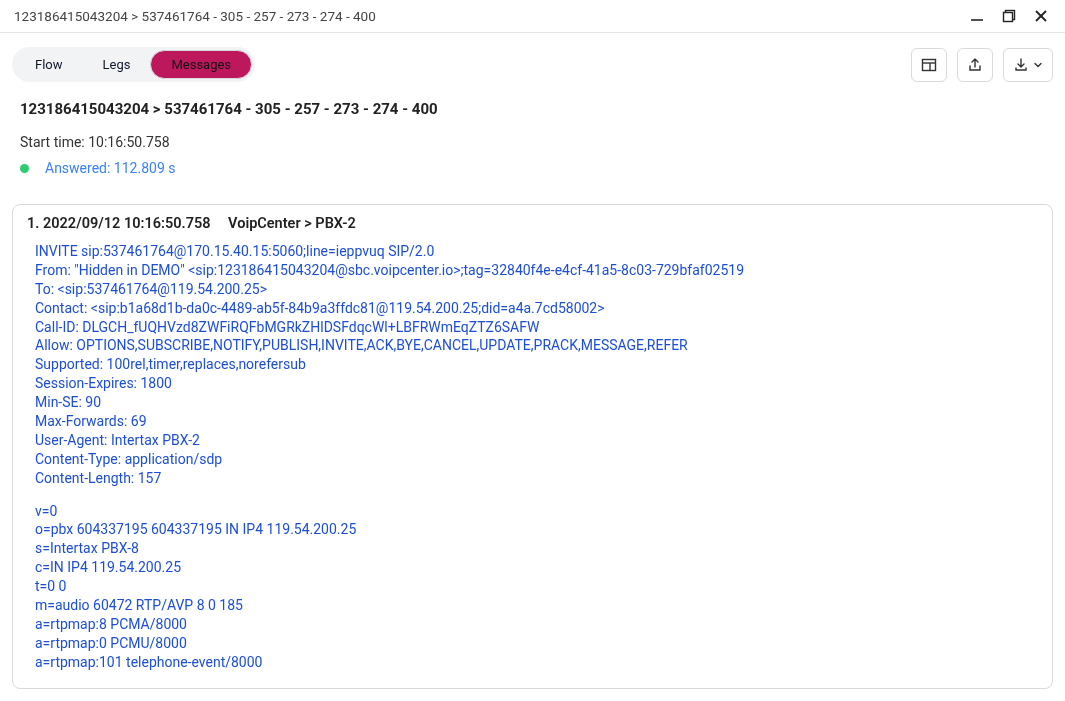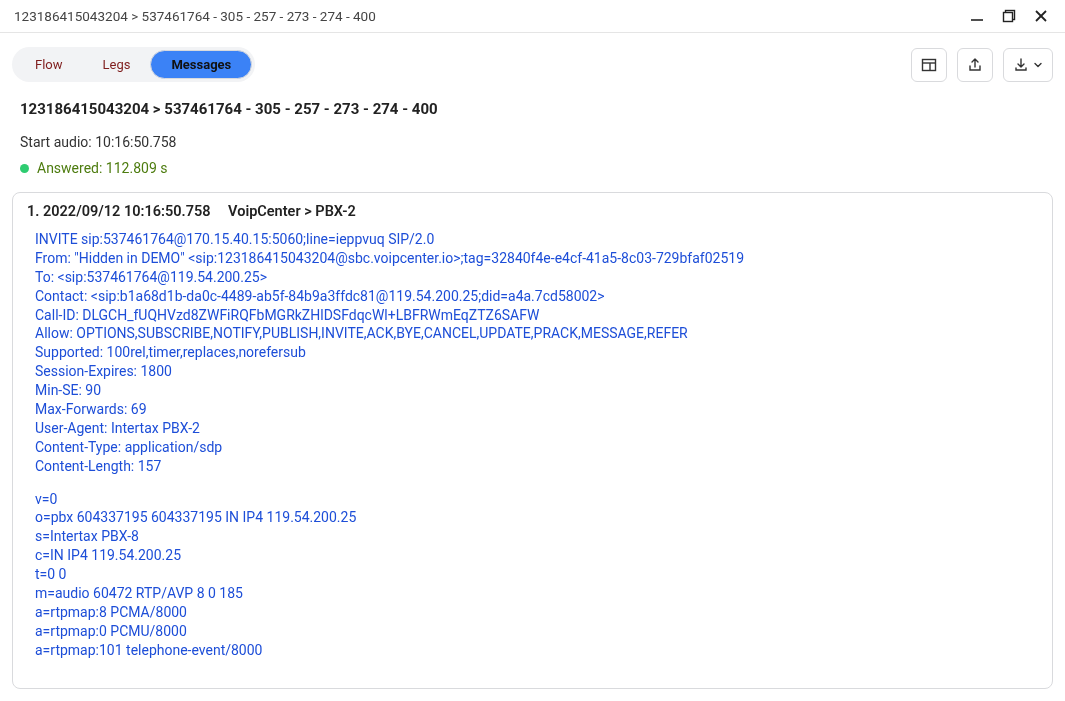--- a/index.html
+++ b/index.html
@@ -5,30 +5,30 @@
 * { box-sizing: border-box; margin: 0; padding: 0; }
 body { font-family: -apple-system, BlinkMacSystemFont, "Segoe UI", Roboto, "Helvetica Neue", Arial, sans-serif; font-size: 14px; color: #1a1a1a; background: #fff; width: 1065px; height: 701px; overflow: hidden; display: flex; flex-direction: column; }
 .titlebar { display: flex; align-items: center; justify-content: space-between; padding: 6px 14px 6px 14px; border-bottom: 1px solid #e5e5e5; }
 .titlebar .title { font-size: 13.5px; color: #444; }
 .titlebar .controls { display: flex; gap: 12px; align-items: center; }
 .window-btn { cursor: pointer; display: inline-flex; align-items: center; justify-content: center; width: 20px; height: 20px; }
 .window-btn svg { display:block; }
 .main { flex: 1; display: flex; flex-direction: column; padding: 14px 12px 0 12px; overflow: hidden; }
 .toolbar-row { display: flex; align-items: center; justify-content: space-between; margin-bottom: 18px; }
 .tabs { display: inline-flex; background: #f2f3f5; border-radius: 18px; padding: 3px; align-items: center; }
-.tab { padding: 7px 20px; font-size: 13px; color: #7f1d1d; border-radius: 16px; cursor: pointer; }
-.tab.active { background: #3b82f6; border: 1px solid #d9dadd; font-weight: 700; color:#111; padding: 6px 20px;}
+.tab { padding: 7px 20px; font-size: 13px; color: #0f172a; border-radius: 16px; cursor: pointer; }
+.tab.active { background: #be185d; border: 1px solid #d9dadd; font-weight: 400; color:#111; padding: 6px 20px;}
 .toolbar-icons { display: flex; gap: 10px; }
 .icon-btn { width: 36px; height: 34px; border: 1px solid #d9dadd; border-radius: 6px; display: inline-flex; align-items: center; justify-content: center; cursor: pointer; background:#fff; }
 .icon-btn.wide { width: 50px; }
 .heading { font-size: 15px; font-weight: 700; color: #222; margin: 0 0 16px 8px; }
 .meta-line { font-size: 14px; color: #333; margin: 0 0 10px 8px; }
-.status-line { display: flex; align-items: center; gap: 8px; margin: 0 0 16px 8px; font-size: 14px; color: #4d7c0f; }
+.status-line { display: flex; align-items: center; gap: 16px; margin: 0 0 16px 8px; font-size: 14px; color: #3b82f6; }
 .status-dot { width: 9px; height: 9px; border-radius: 50%; background: #2ecc71; display: inline-block; }
-.panel { border: 1px solid #d9dadd; border-radius: 8px; margin: 0 0 12px 0; overflow: hidden; flex: 1; display: flex; flex-direction: column; min-height: 0; }
+.panel { border: 1px solid #d9dadd; border-radius: 8px; margin: 12px 0 12px 0; overflow: hidden; flex: 1; display: flex; flex-direction: column; min-height: 0; }
 .panel-header { padding: 10px 14px; font-size: 14.5px; font-weight: 600; color: #222; }
 .panel-header .route { margin-left: 14px; font-weight: 600; }
 .panel-body { padding: 0 14px 10px 22px; flex:1; overflow-y: auto; font-family: inherit; font-size: 14px; line-height: 1.35; color: #1d4ed8; }
 .panel-body .sip-line { white-space: nowrap; }
 .spacer-line { height: 14px; }
 
 .panel-body::-webkit-scrollbar { width: 8px; }
 .panel-body::-webkit-scrollbar-thumb { background: #d0d0d0; border-radius: 4px; }
 </style>
 </head>
@@ -87,21 +87,21 @@
         <svg width="10" height="10" viewBox="0 0 10 10" style="margin-left:4px;">
             <path d="M2 3.5 L5 6.5 L8 3.5" fill="none" stroke="#333" stroke-width="1.4" stroke-linecap="round" stroke-linejoin="round"></path>
           </svg>
       </div>
     </div>
   </div>
 
   <div class="heading">123186415043204 &gt; 537461764 - 305 - 257 - 273 - 274 - 400</div>
 
   <div class="meta-line">
-    <span>Start audio:</span>
+    <span>Start time:</span>
     <span>10:16:50.758</span>
   </div>
 
   <div class="status-line">
     <span class="status-dot"></span>
     <span>
       <span>Answered:</span>
       <span>112.809 s</span>
     </span>
   </div>

